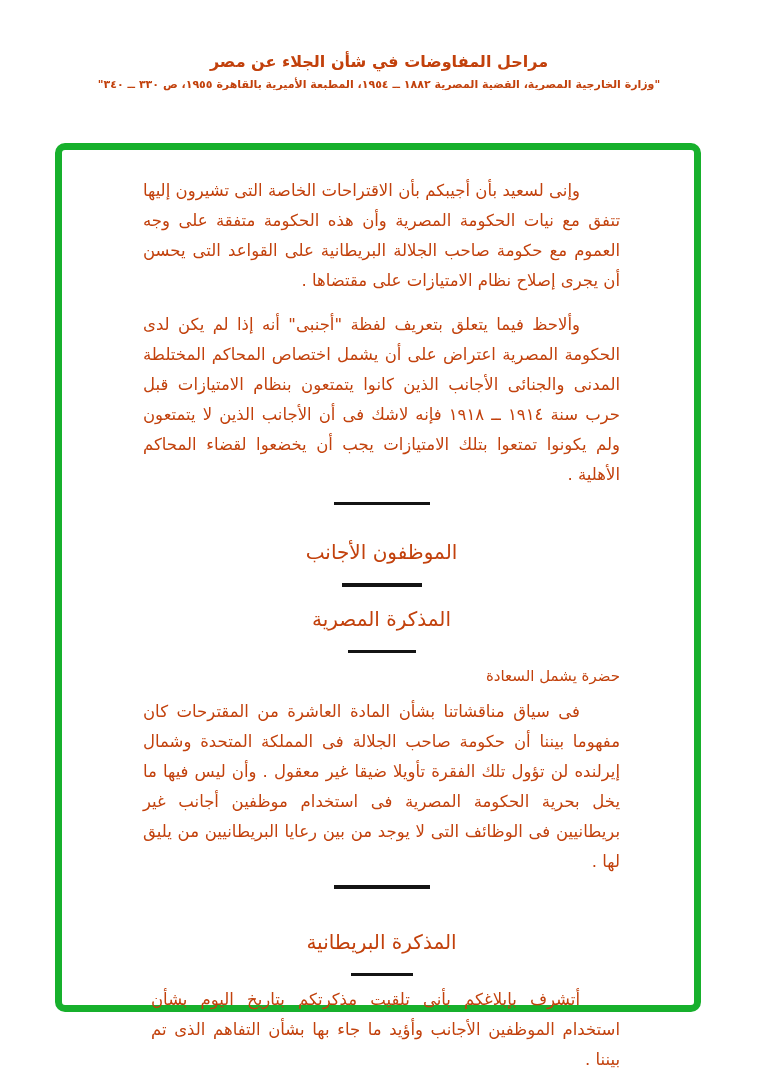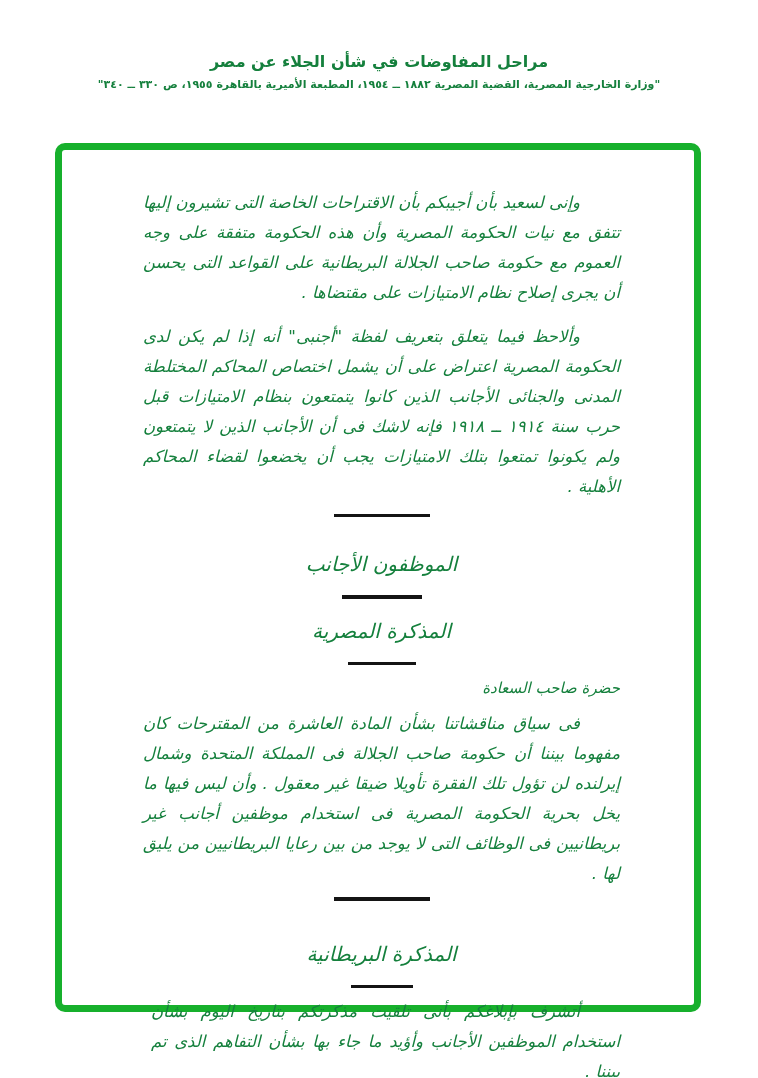--- a/index.html
+++ b/index.html
@@ -2,21 +2,21 @@
 <html lang="ar" dir="rtl"><head>
 <meta charset="utf-8">
 <style>
   html, body { margin: 0; padding: 0; background: #ffffff; }
   .page {
     position: relative;
     width: 758px;
     height: 1078px;
     background: #ffffff;
     font-family: "DejaVu Sans", sans-serif;
-    color: #15803d;
+    color: #c2410c;
     overflow: hidden;
     direction: rtl;
   }
   .header {
     position: absolute;
     top: 52px;
     left: 0;
     right: 0;
     text-align: center;
     direction: rtl;
@@ -32,23 +32,22 @@
     width: 646px;
     height: 869px;
     border: 7px solid #17b02c;
     border-radius: 10px;
     box-sizing: border-box;
   }
   .content {
     position: absolute;
     inset: 0;
     box-sizing: border-box;
-    padding: 38px 74px 0 81px;
+    padding: 26px 74px 0 81px;
     direction: rtl;
-    font-style: italic;
   }
   .para {
     font-size: 16.5px;
     line-height: 30px;
     text-align: justify;
     text-indent: 40px;
     margin: 0;
   }
   .para.m1 { margin-top: 14px; }
   .para.m3 { margin-top: 10px; }
@@ -114,21 +113,21 @@
       <div class="rule rule1"></div>
 
       <h2 class="sec-heading g1">الموظفون الأجانب</h2>
 
       <div class="rule rule2"></div>
 
       <h3 class="sec-heading g2">المذكرة المصرية</h3>
 
       <div class="rule rule3"></div>
 
-      <p class="salutation s1">حضرة صاحب السعادة</p>
+      <p class="salutation s1">حضرة يشمل السعادة</p>
 
       <p class="para m3">فى سياق مناقشاتنا بشأن المادة العاشرة من المقترحات كان مفهوما بيننا أن حكومة صاحب الجلالة فى المملكة المتحدة وشمال إيرلنده لن تؤول تلك الفقرة تأويلا ضيقا غير معقول . وأن ليس فيها ما يخل بحرية الحكومة المصرية فى استخدام موظفين أجانب غير بريطانيين فى الوظائف التى لا يوجد من بين رعايا البريطانيين من يليق لها .</p>
 
       <div class="rule rule4"></div>
 
       <h3 class="sec-heading g3">المذكرة البريطانية</h3>
 
       <div class="rule rule5"></div>
 
 

